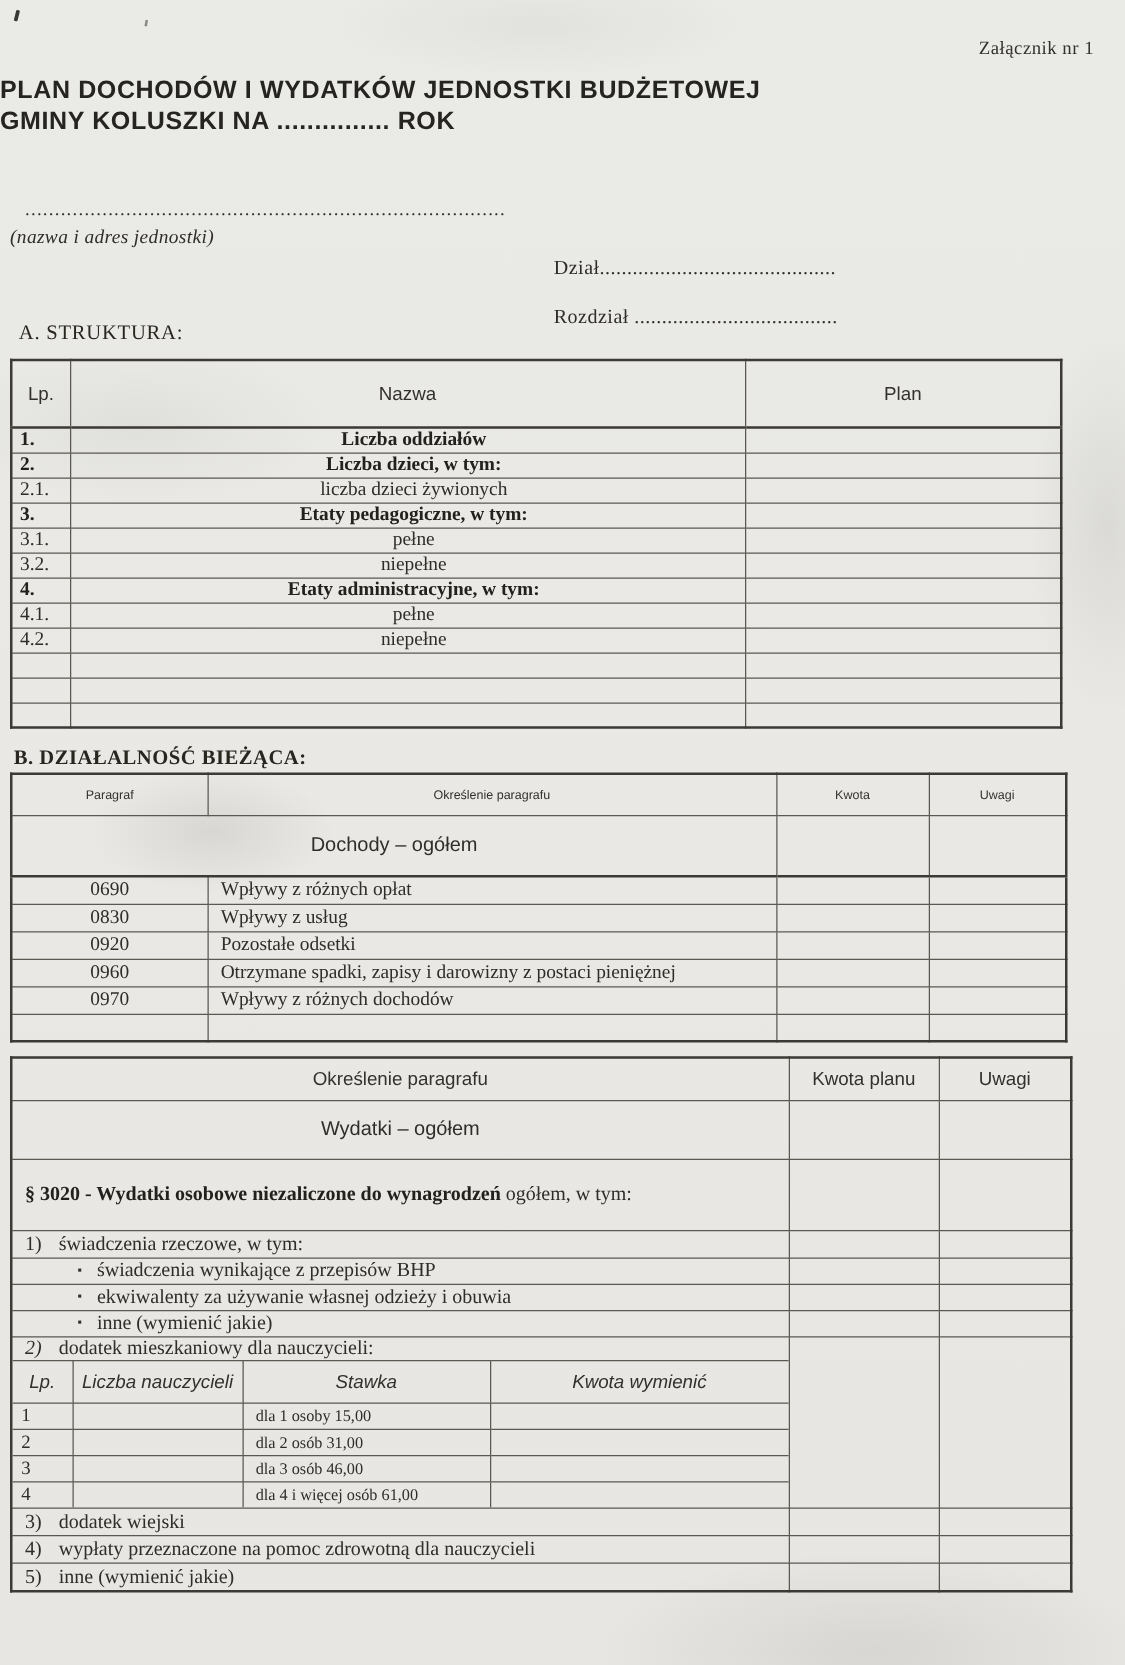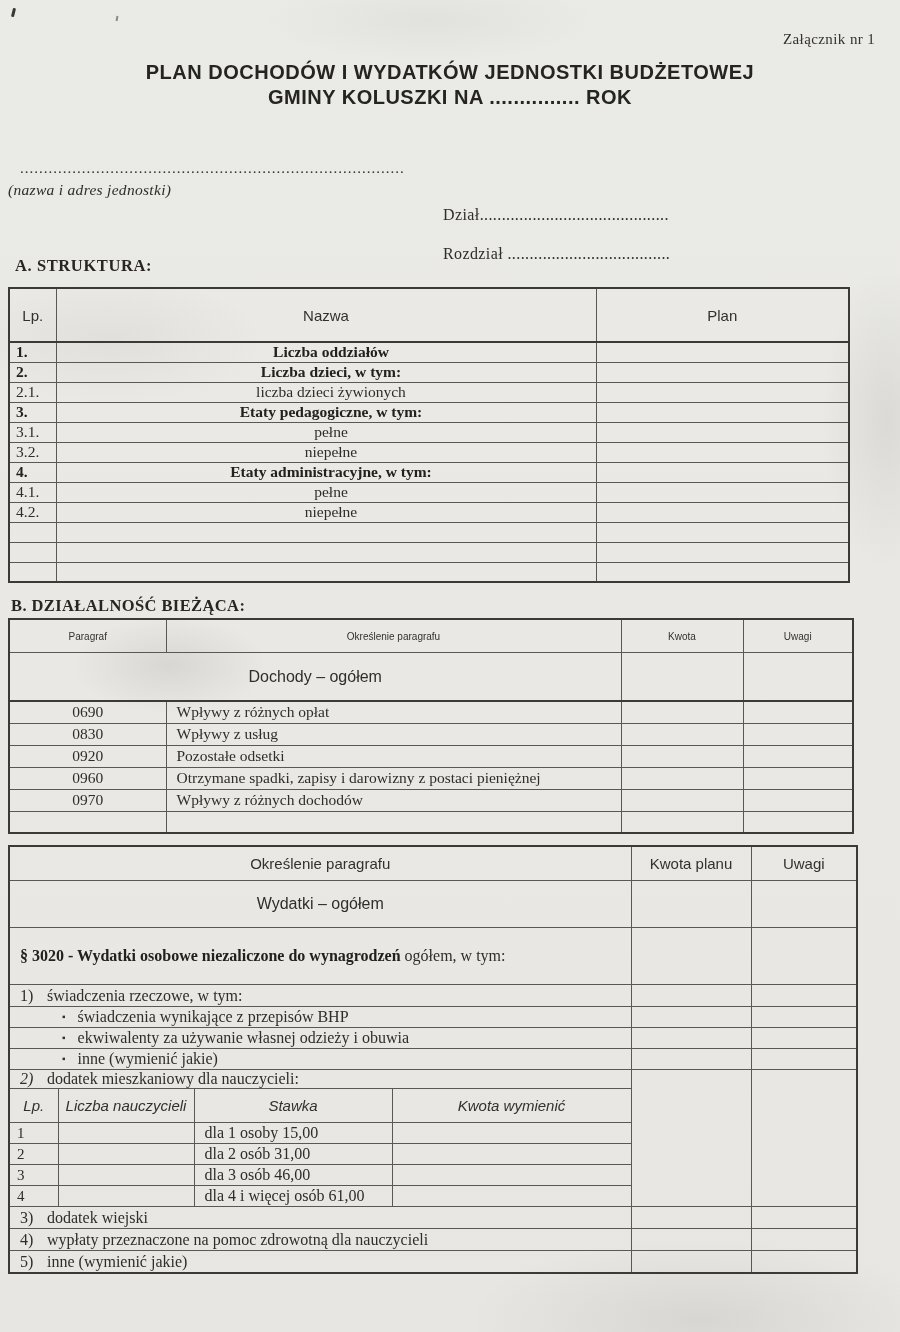--- a/index.html
+++ b/index.html
@@ -19,29 +19,29 @@
       radial-gradient(ellipse 140px 70px at 170px 665px, rgba(110,110,104,.14), transparent 70%),
       radial-gradient(ellipse 90px 220px at 886px 420px, rgba(110,110,104,.12), transparent 70%),
       radial-gradient(ellipse 220px 90px at 110px 340px, rgba(110,110,104,.08), transparent 70%),
       radial-gradient(ellipse 320px 110px at 700px 1320px, rgba(100,100,95,.12), transparent 72%),
       radial-gradient(ellipse 240px 60px at 430px 20px, rgba(110,110,104,.07), transparent 70%);
   }
   .mark1{position:absolute;left:12px;top:8px;width:3px;height:9px;background:#3a3833;transform:rotate(14deg);border-radius:1px;}
   .mark2{position:absolute;left:116px;top:16px;width:2px;height:5px;background:#8c8a84;transform:rotate(10deg);}
 
   .attachment{position:absolute;top:31px;left:783px;font-size:15px;letter-spacing:.4px;color:#34322d;}
-  .title{position:absolute;top:60px;left:0;width:900px;text-align:center;
+  .title{position:absolute;top:60px;left:0;width:900px;
          font-family:"Liberation Sans","DejaVu Sans",sans-serif;
          font-weight:bold;font-size:20px;letter-spacing:.5px;color:#262420;line-height:25px;}
   .name-dots{position:absolute;top:160px;left:20px;width:400px;font-size:15px;letter-spacing:1px;
              white-space:nowrap;overflow:hidden;color:#35332e;}
   .name-caption{position:absolute;top:181px;left:8px;font-style:italic;font-size:15.5px;letter-spacing:.3px;}
   .field-dzial{position:absolute;top:206px;left:443px;font-size:16px;letter-spacing:.4px;}
   .field-rozdzial{position:absolute;top:245px;left:443px;font-size:16px;letter-spacing:.4px;}
-  .heading-a{position:absolute;top:256px;left:15px;font-weight:bold;font-size:16.5px;letter-spacing:.6px;color:#28261f;}
+  .heading-a{position:absolute;top:256px;left:15px;font-weight:normal;font-size:16.5px;letter-spacing:.6px;color:#28261f;}
   .heading-b{position:absolute;top:596px;left:11px;font-weight:bold;font-size:16.5px;letter-spacing:.4px;color:#28261f;}
 
   table{border-collapse:collapse;table-layout:fixed;}
   td,th{padding:0;margin:0;vertical-align:middle;overflow:hidden;white-space:nowrap;}
 
   
   .table-a{position:absolute;top:287px;left:8px;width:840px;border:2px solid #3c3a35;}
   .table-a td,.table-a th{border:1px solid #5b5852;font-size:15.5px;}
   .table-a thead th{
     height:52px;font-family:"Liberation Sans","DejaVu Sans",sans-serif;
@@ -91,21 +91,21 @@
   .line-item2{height:18px;line-height:18px;padding-left:10px;}
   .item2-num{display:inline-block;width:27px;font-style:italic;}
   .teacher-table{width:100%;border-collapse:collapse;table-layout:fixed;border-top:1px solid #5b5852;}
   .teacher-table td,.teacher-table th{border:1px solid #5b5852;font-size:15px;}
   .teacher-table th{
     height:34px;font-style:italic;font-weight:normal;font-size:14.5px;color:#35332e;
     font-family:"Liberation Serif","DejaVu Serif",serif;
   }
   .teacher-table td{height:20px;}
   .teacher-table .t-lp{padding-left:7px;text-align:left;}
-  .teacher-table .t-stawka{padding-left:10px;text-align:left;font-size:16px;}
+  .teacher-table .t-stawka{padding-left:10px;text-align:left;font-size:13px;}
   .teacher-table tr > *:first-child{border-left:none;}
   .teacher-table tr > *:last-child{border-right:none;}
   .teacher-table tr:last-child td{border-bottom:none;}
 </style>
 </head>
 <body>
 
 <div class="sheet">
   <div class="noise"></div>
   <div class="mark1"></div>

